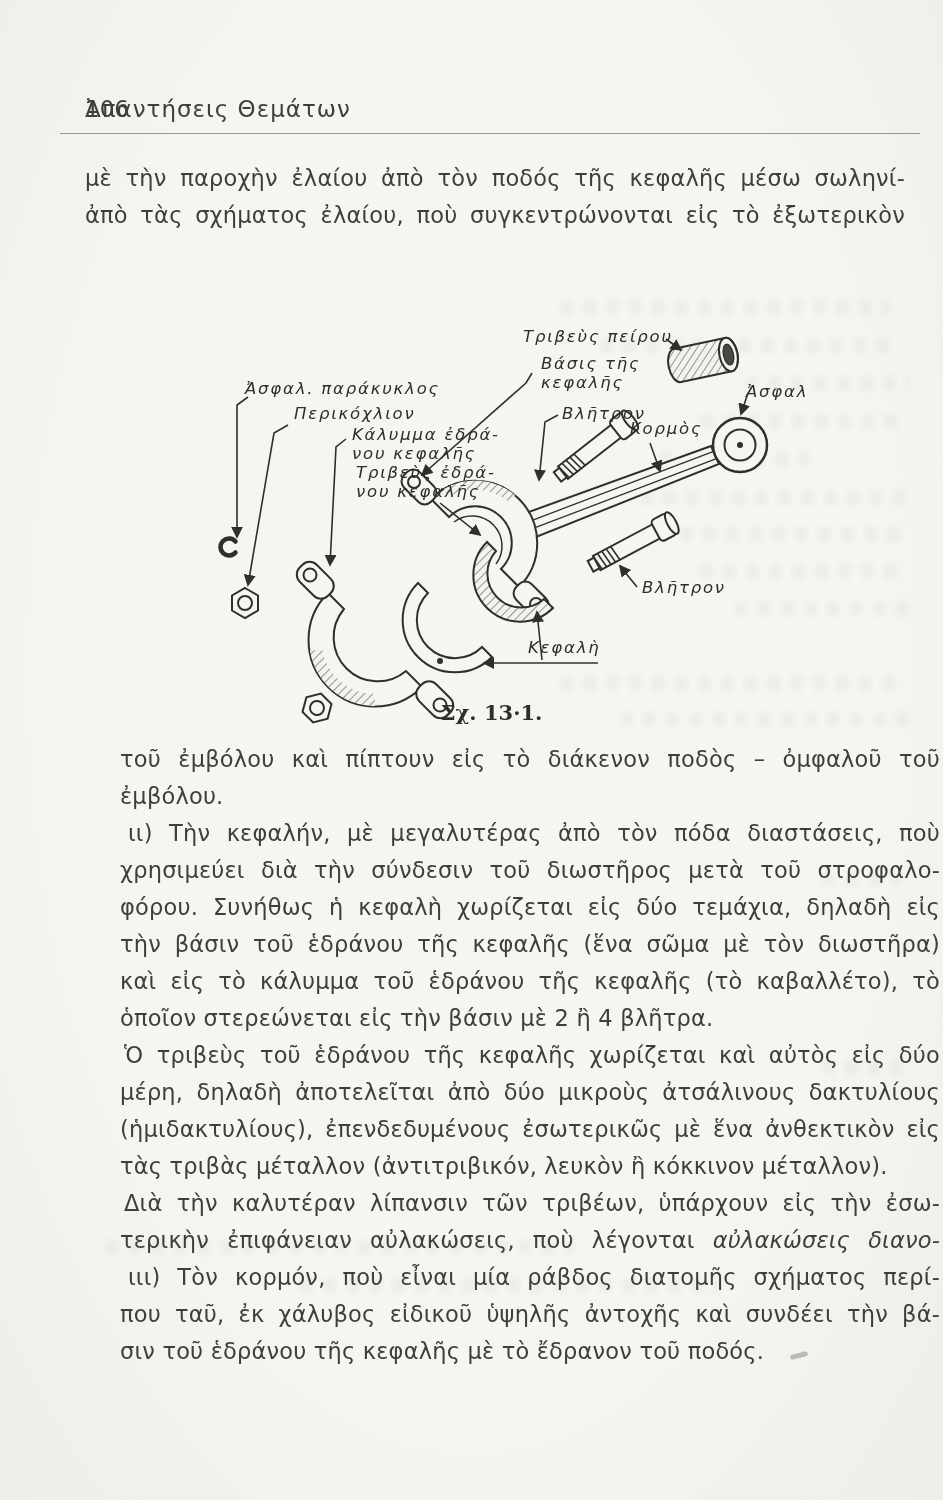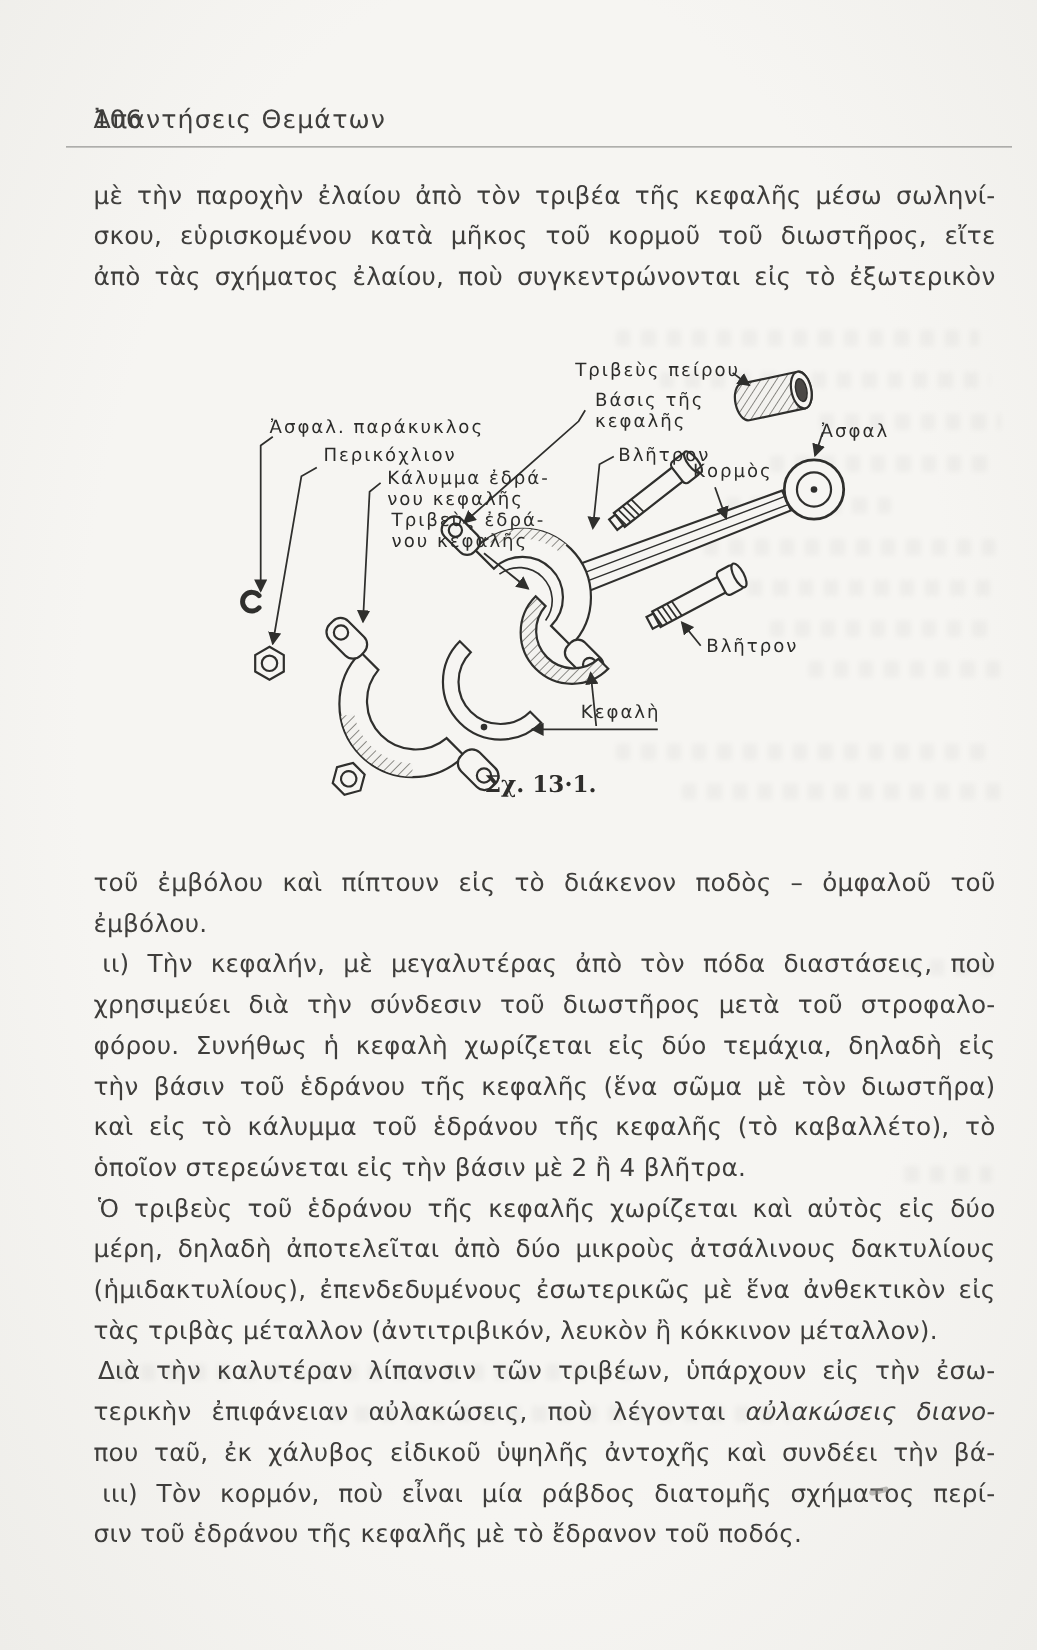--- a/index.html
+++ b/index.html
@@ -9,29 +9,29 @@
         radial-gradient(ellipse at 50% 45%, #f6f5f2 60%, #eeede9 100%);}
   
   .header{position:absolute;top:96px;left:85px;width:820px;height:30px;font-size:23px;}
   .pagenum{position:absolute;left:0;top:0;}
   .htitle{position:absolute;left:0;right:0;text-align:left;letter-spacing:1px;}
   .hrule{position:absolute;top:133px;left:60px;width:860px;height:0;
          border-top:1.5px solid rgba(120,120,118,.75);}
   
   .tblock{position:absolute;left:85px;width:820px;font-size:22.5px;line-height:37px;
           letter-spacing:.2px;}
-  #block1{top:160px;} #block2{top:785px;}
+  #block1{top:160px;} #block2{top:741px;margin-left:35px;}
   .line{text-align:justify;text-align-last:justify;white-space:normal;}
   .line.last{text-align:center;text-align-last:left;}
   .line i{font-style:italic;}
   
   .figure{position:absolute;top:325px;left:0;width:943px;height:418px;}
   .figure svg{position:absolute;left:130px;top:0;}
   .flabel{position:absolute;font-size:16.5px;line-height:19px;letter-spacing:1.8px;
-          color:#2d2d2b;white-space:pre-line;font-weight:500;}
+          color:#2d2d2b;white-space:pre-line;font-weight:500;font-style:italic;}
   .caption{position:absolute;top:700px;left:0;width:943px;text-align:center;
            font-family:"DejaVu Serif", serif;font-weight:bold;font-size:21px;color:#2f2e2c;padding-left:20px;}
   
   .ghost{position:absolute;height:15px;border-radius:2px;
          background:repeating-linear-gradient(90deg, rgba(110,110,106,.20) 0 13px, rgba(110,110,106,0) 13px 23px);
          filter:blur(2.5px);opacity:.28;pointer-events:none;}
   .pencil{position:absolute;top:1353px;left:790px;width:18px;height:5px;background:#8a8a86;
           opacity:.55;transform:rotate(-14deg);border-radius:3px;}
 </style>
 </head>
@@ -57,22 +57,21 @@
     <div class="ghost" style="left: 822px; top: 1060px; width: 80px;"></div>
   </div>
 
 <div class="header">
   <span class="pagenum">106</span>
   <span class="htitle">Ἀπαντήσεις Θεμάτων</span>
 </div>
 <div class="hrule"></div>
 
 <div class="tblock" id="block1">
-    <div class="line"><span>μὲ τὴν παροχὴν ἐλαίου ἀπὸ τὸν τριβέα τῆς κεφαλῆς μέσω σωληνί-</span></div>
-    <div class="line"><span>σκου, εὑρισκομένου κατὰ μῆκος τοῦ κορμοῦ τοῦ διωστῆρος, εἴτε</span></div>
+    <div class="line"><span>μὲ τὴν παροχὴν ἐλαίου ἀπὸ τὸν ποδός τῆς κεφαλῆς μέσω σωληνί-</span></div>
     <div class="line"><span>ἀπὸ τὰς σχήματος ἐλαίου, ποὺ συγκεντρώνονται εἰς τὸ ἐξωτερικὸν</span></div>
   </div>
 
 <div class="figure">
   <svg width="800" height="418" viewBox="0 0 800 418">
     <defs>
       <pattern id="hatch" width="6" height="6" patternUnits="userSpaceOnUse" patternTransform="rotate(45)">
         <rect width="6" height="6" fill="#f3f2ef"></rect>
         <line x1="0" y1="0" x2="0" y2="6" stroke="#56544f" stroke-width="1.2"></line>
       </pattern>
@@ -196,18 +195,18 @@
     <div class="line"><span>φόρου. Συνήθως ἡ κεφαλὴ χωρίζεται εἰς δύο τεμάχια, δηλαδὴ εἰς</span></div>
     <div class="line"><span>τὴν βάσιν τοῦ ἑδράνου τῆς κεφαλῆς (ἕνα σῶμα μὲ τὸν διωστῆρα)</span></div>
     <div class="line"><span>καὶ εἰς τὸ κάλυμμα τοῦ ἑδράνου τῆς κεφαλῆς (τὸ καβαλλέτο), τὸ</span></div>
     <div class="line last"><span>ὁποῖον στερεώνεται εἰς τὴν βάσιν μὲ 2 ἢ 4 βλῆτρα.</span></div>
     <div class="line" style="padding-left: 4px;"><span>Ὁ τριβεὺς τοῦ ἑδράνου τῆς κεφαλῆς χωρίζεται καὶ αὐτὸς εἰς δύο</span></div>
     <div class="line"><span>μέρη, δηλαδὴ ἀποτελεῖται ἀπὸ δύο μικροὺς ἀτσάλινους δακτυλίους</span></div>
     <div class="line"><span>(ἡμιδακτυλίους), ἐπενδεδυμένους ἐσωτερικῶς μὲ ἕνα ἀνθεκτικὸν εἰς</span></div>
     <div class="line last"><span>τὰς τριβὰς μέταλλον (ἀντιτριβικόν, λευκὸν ἢ κόκκινον μέταλλον).</span></div>
     <div class="line" style="padding-left: 4px;"><span>Διὰ τὴν καλυτέραν λίπανσιν τῶν τριβέων, ὑπάρχουν εἰς τὴν ἐσω-</span></div>
     <div class="line"><span>τερικὴν ἐπιφάνειαν αὐλακώσεις, ποὺ λέγονται </span><i>αὐλακώσεις διανο-</i></div>
+    <div class="line" style="padding-left: 8px;"><span>ιιι) Τὸν κορμόν, ποὺ εἶναι μία ράβδος διατομῆς σχήματος περί-</span></div>
     <div class="line"><span>που ταῦ, ἐκ χάλυβος εἰδικοῦ ὑψηλῆς ἀντοχῆς καὶ συνδέει τὴν βά-</span></div>
-    <div class="line" style="padding-left: 8px;"><span>ιιι) Τὸν κορμόν, ποὺ εἶναι μία ράβδος διατομῆς σχήματος περί-</span></div>
     <div class="line last"><span>σιν τοῦ ἑδράνου τῆς κεφαλῆς μὲ τὸ ἔδρανον τοῦ ποδός.</span></div>
   </div>
 
 <div class="pencil"></div>
 
 </body></html>

